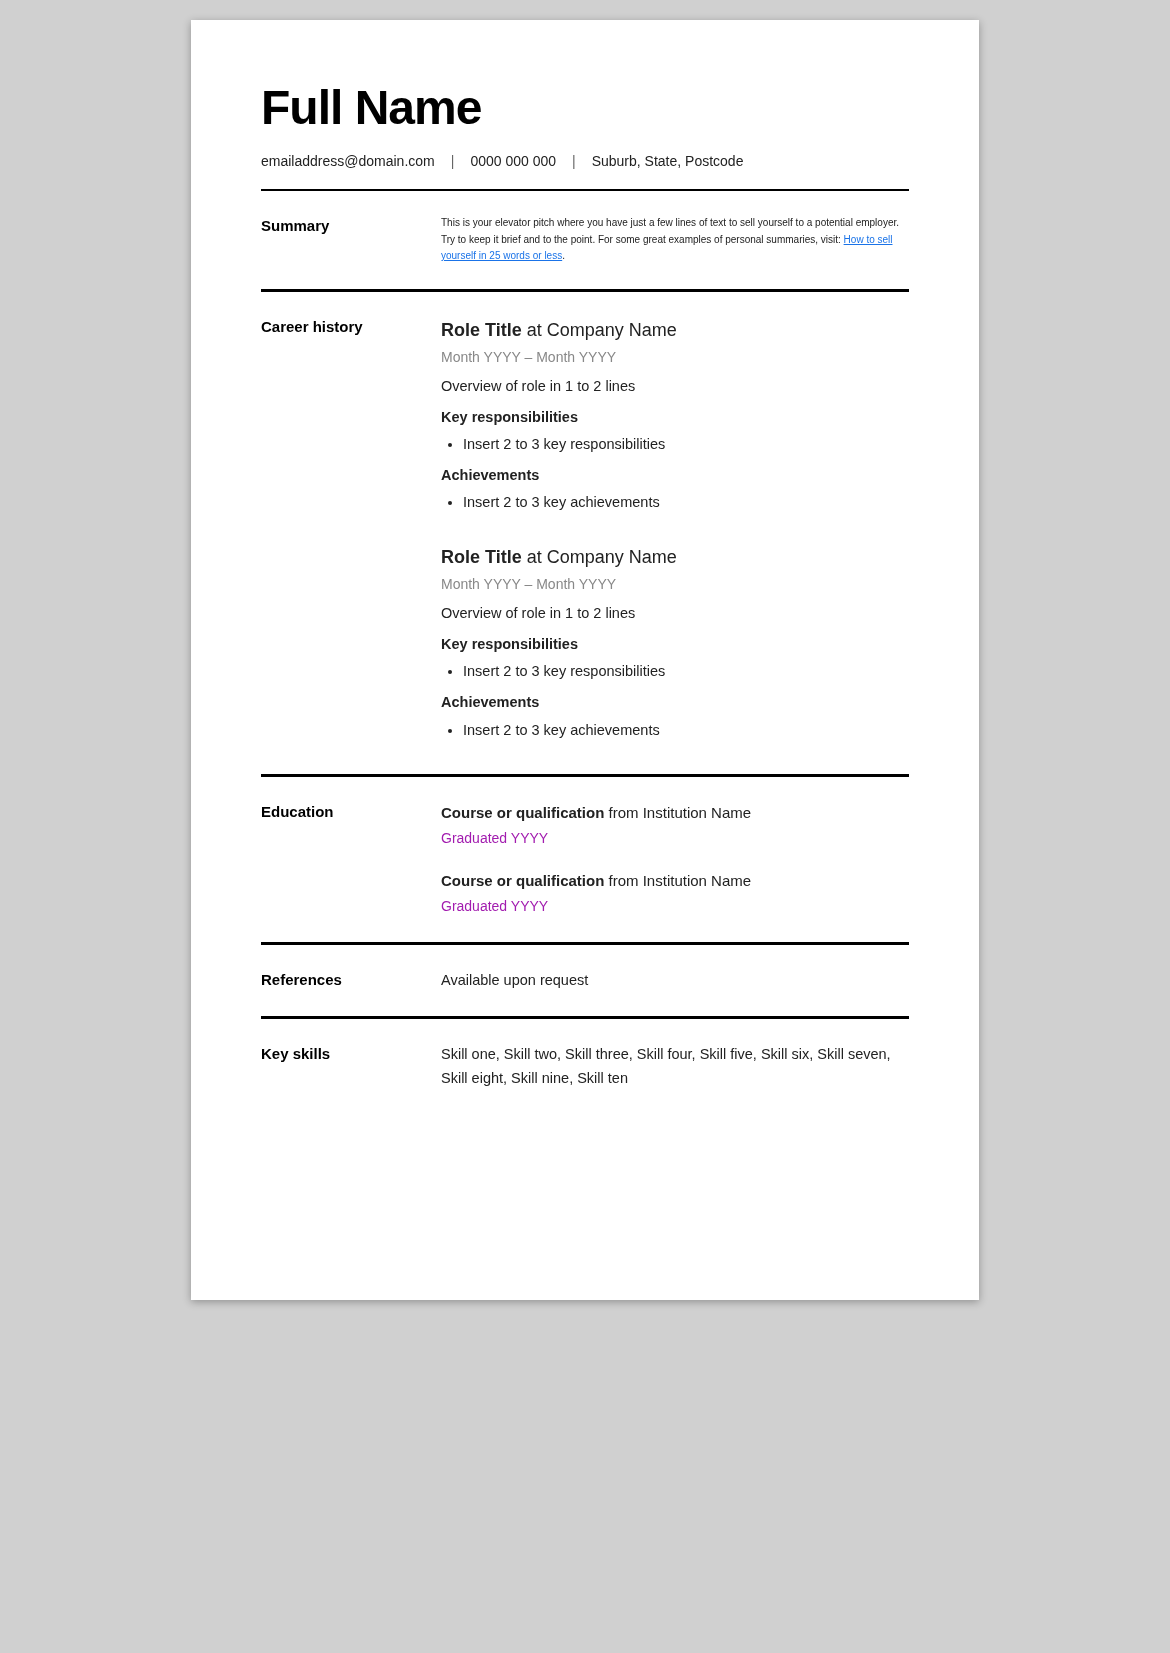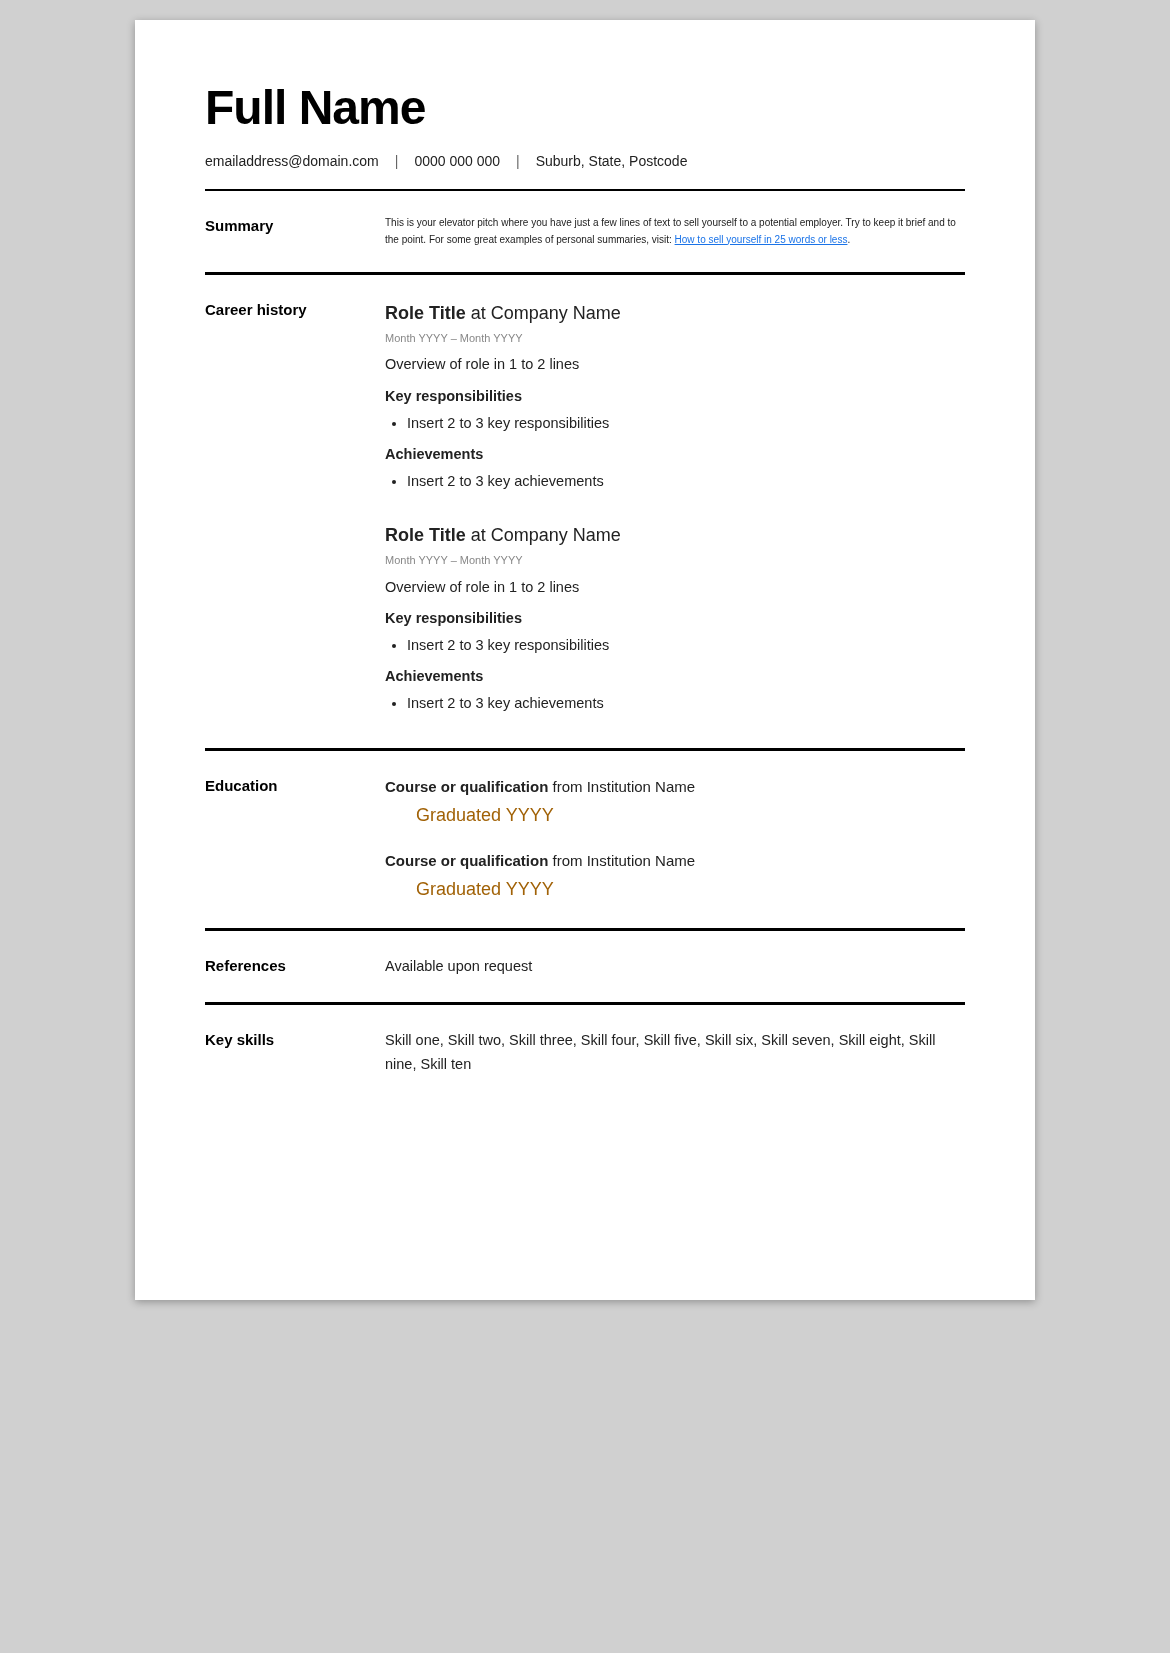--- a/index.html
+++ b/index.html
@@ -13,21 +13,21 @@
       display: flex;
       justify-content: center;
       align-items: flex-start;
       min-height: 100vh;
       padding: 20px;
       font-family: Arial, sans-serif;
     }
 
     .resume-page {
       background: #ffffff;
-      width: 900px;
+      width: 788px;
       min-height: 1280px;
       padding: 60px 70px;
       box-shadow: 0 2px 8px rgba(0,0,0,0.3);
     }
 
     .header-name {
       font-size: 48px;
       font-weight: 900;
       color: #000000;
       letter-spacing: -1px;
@@ -98,21 +98,21 @@
       font-size: 18px;
       margin-bottom: 2px;
     }
 
     .job-title-bold {
       font-weight: 700;
     }
 
     .job-date {
       color: #888;
-      font-size: 11px;
+      font-size: 14px;
       margin-bottom: 6px;
     }
 
     .job-overview {
       font-size: 14.5px;
       margin-bottom: 8px;
     }
 
     .subsection-label {
       font-weight: 700;
@@ -142,23 +142,22 @@
     .edu-title-line {
       font-size: 15px;
       margin-bottom: 2px;
     }
 
     .edu-bold {
       font-weight: 700;
     }
 
     .edu-date {
-      color: #a16207;
-      font-size: 18px;
-      margin-left: 31px;
+      color: #a21caf;
+      font-size: 14px;
     }
 
     .skills-text {
       font-size: 14.5px;
       line-height: 1.65;
     }
 
     .references-text {
       font-size: 14.5px;
     }

